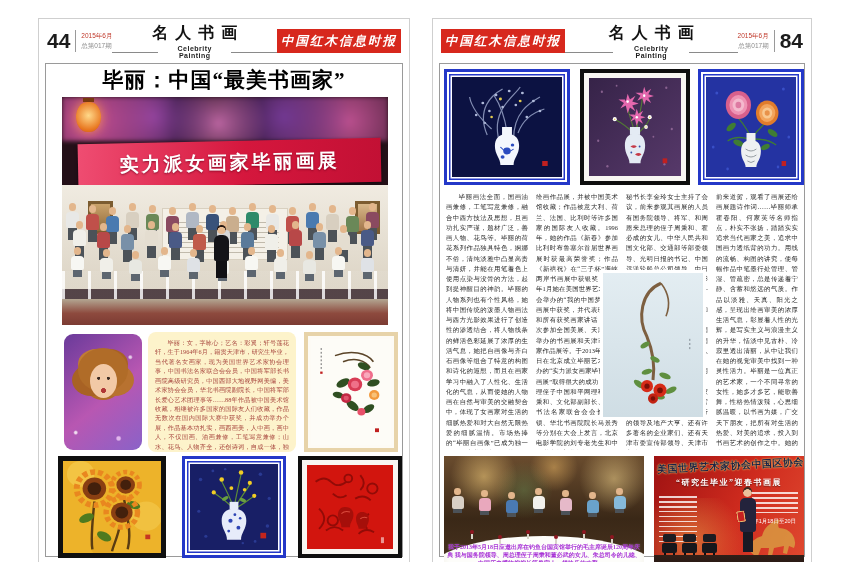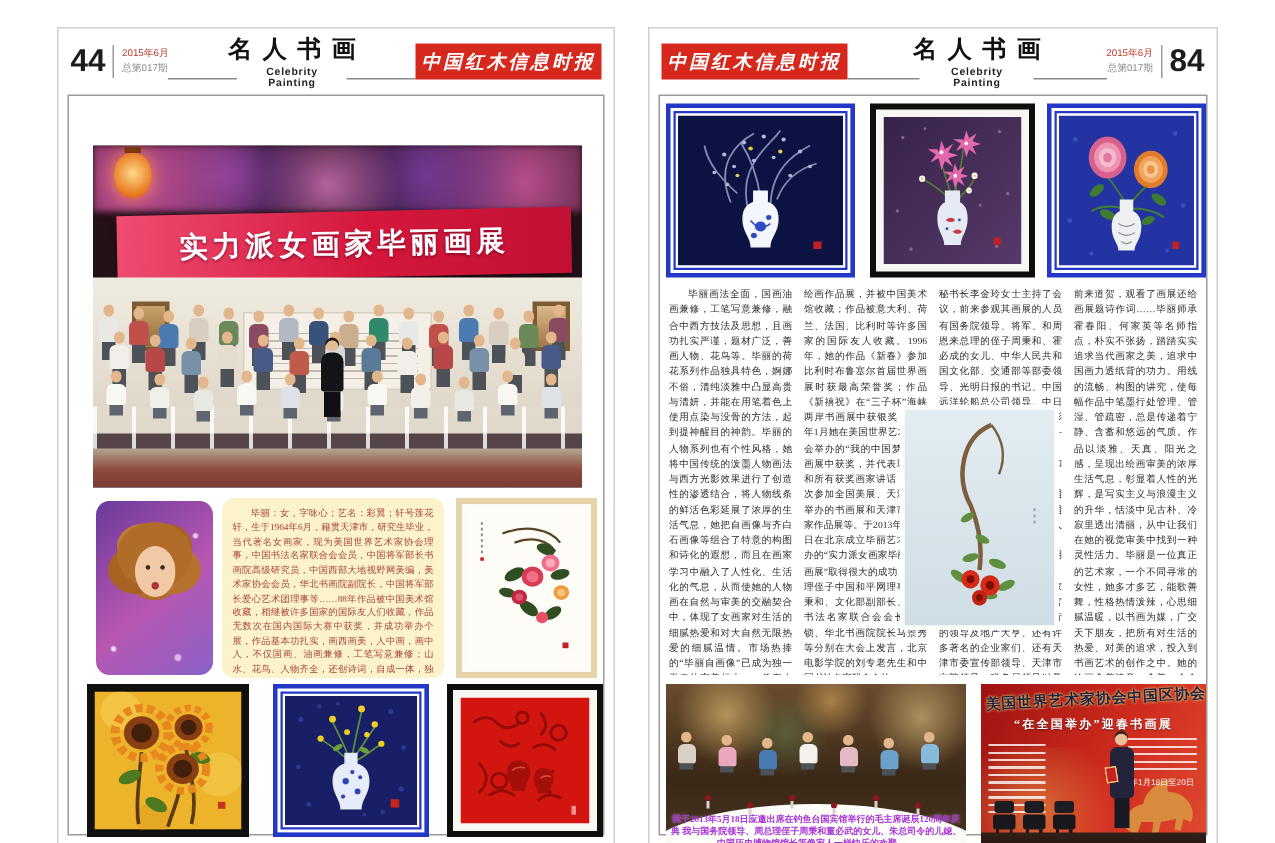--- a/index.html
+++ b/index.html
@@ -179,20 +179,21 @@
         <div class="t-row">
           <span class="t-line"></span>
           <span class="t-en">Celebrity Painting</span>
           <span class="t-line"></span>
         </div>
       </div>
       <div class="masthead">中国红木信息时报</div>
     </div>
 
     <div class="content-box">
+      <div class="headline">毕丽：中国“最美书画家”</div>
 
       <div class="group-photo">
         <div class="gp-sign"></div>
         <div class="lantern"></div>
         <div class="gp-banner">
           <span>实力派女画家毕丽画展</span>
         </div>
         <div class="gp-wall"></div>
         <div class="gp-board"></div>
         <div class="gp-frame fl"></div>
@@ -821,21 +822,21 @@
           </div>
         <div class="bq-caption">我于2013年5月18日应邀出席在钓鱼台国宾馆举行的毛主席诞辰120周年庆典 我与国务院领导、周总理侄子周秉和董必武的女儿、朱总司令的儿媳、中国历史博物馆馆长等像家人一样快乐的欢聚……</div>
       </div>
 
       <div class="photo-expo">
         <div class="expo-swirl"></div>
         <svg class="expo-horse" viewBox="0 0 62 50">
           <path d="M8,42 q4,-12 14,-14 q2,-8 8,-12 q6,-5 10,-4 q-3,5 -1,8 q8,0 13,6 q5,7 2,14 l-5,-2 -2,8 -4,-1 1,-7 -10,2 -2,8 -4,-1 1,-7 -8,0 -3,8 -4,-1 z" fill="#d9a344" opacity=".85"></path>
         </svg>
         <div class="expo-title">美国世界艺术家协会中国区协会</div>
-        <div class="expo-sub">“在全国举办”迎春书画展</div>
+        <div class="expo-sub">“研究生毕业”迎春书画展</div>
         <div class="bars bl"></div>
         <div class="bars br"></div>
         <div class="expo-date">2014年1月18日至20日</div>
         <div class="chair" style="left:8px"></div>
         <div class="chair" style="left:28px"></div>
         <div class="chair" style="left:48px"></div>
         <div class="expo-woman">
           <div class="wh"></div>
           <div class="wb"></div>
           <div class="wl"></div>

